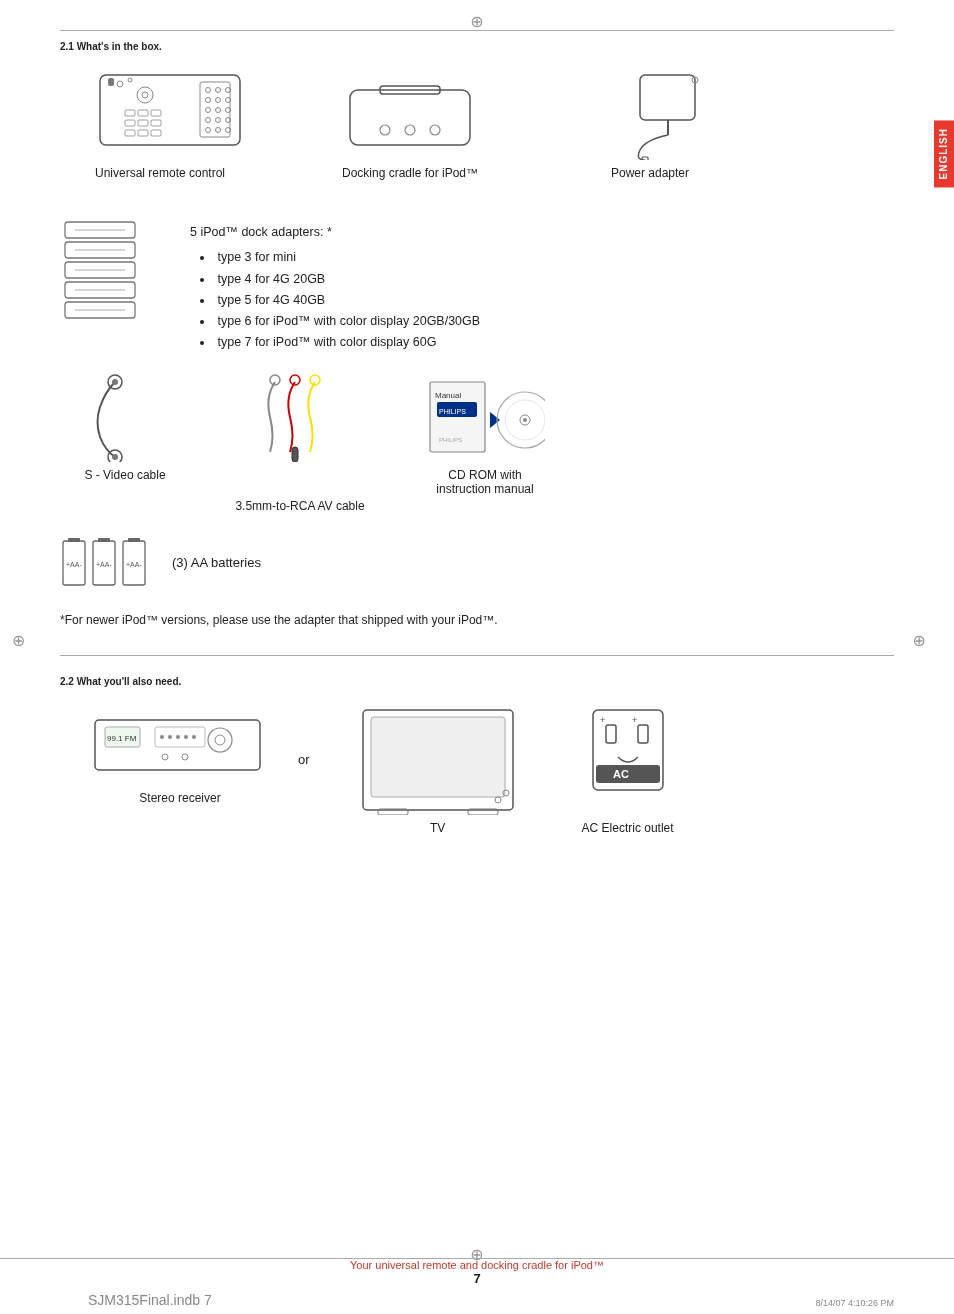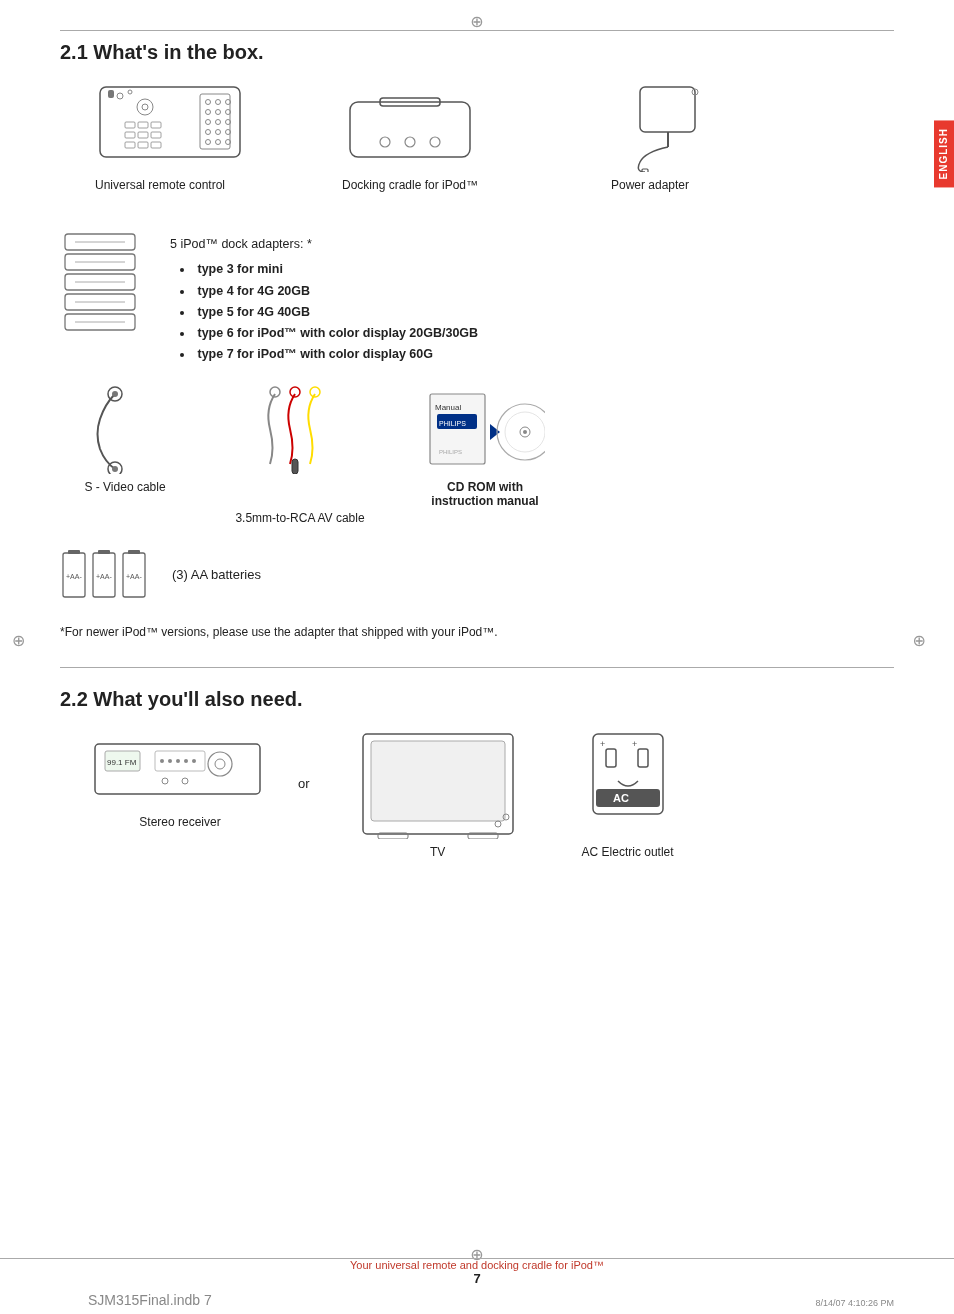--- a/index.html
+++ b/index.html
@@ -33,21 +33,21 @@
       font-size: 10px;
       font-weight: bold;
       padding: 8px 4px;
       letter-spacing: 1px;
       width: 20px;
       text-align: center;
     }
 
     
     .section-header {
-      font-size: 20px;
+      font-size: 10px;
       font-weight: bold;
       margin-bottom: 18px;
       border-top: 1px solid #aaa;
       padding-top: 10px;
     }
 
     
     .items-grid {
       display: flex;
       flex-wrap: wrap;
@@ -108,34 +108,34 @@
     }
 
     
     .illustration {
       display: block;
     }
 
     
     .adapter-row {
       display: flex;
+      gap: 20px;
       margin-bottom: 18px;
       align-items: flex-start;
       margin-top: 37px;
     }
 
     .adapter-list {
       font-size: 12.5px;
       line-height: 1.7;
     }
 
     .adapter-list ul {
       list-style: disc inside;
       padding-left: 10px;
-      font-weight: bold;
     }
 
     
     .reg-mark {
       position: absolute;
       font-size: 16px;
       color: #999;
     }
 
     .top-reg { top: 12px; left: 50%; transform: translateX(-50%); }
@@ -334,21 +334,21 @@
           <text x="14" y="42" font-size="7" fill="#fff">PHILIPS</text>
           <text x="14" y="70" font-size="6" fill="#aaa">PHILIPS</text>
 
           <polygon points="65,40 75,48 65,56" fill="#003087"></polygon>
 
           <circle cx="100" cy="48" r="28" fill="none" stroke="#aaa" stroke-width="1.2"></circle>
           <circle cx="100" cy="48" r="20" fill="none" stroke="#ddd" stroke-width="0.8"></circle>
           <circle cx="100" cy="48" r="5" fill="none" stroke="#888" stroke-width="1"></circle>
           <circle cx="100" cy="48" r="2" fill="#888"></circle>
         </svg>
-        <div class="item-label" style="white-space:pre-line;font-weight:bold;">CD ROM with
+        <div class="item-label" style="white-space:pre-line;">CD ROM with
 instruction manual</div>
       </div>
 
     </div>
 
     <div class="items-grid" style="margin-top: 10px; align-items:flex-start;">
       <div class="item-cell">
         <svg width="90" height="60">
 
           <rect x="3" y="8" width="22" height="44" rx="2" fill="none" stroke="#666" stroke-width="1.3"></rect>

